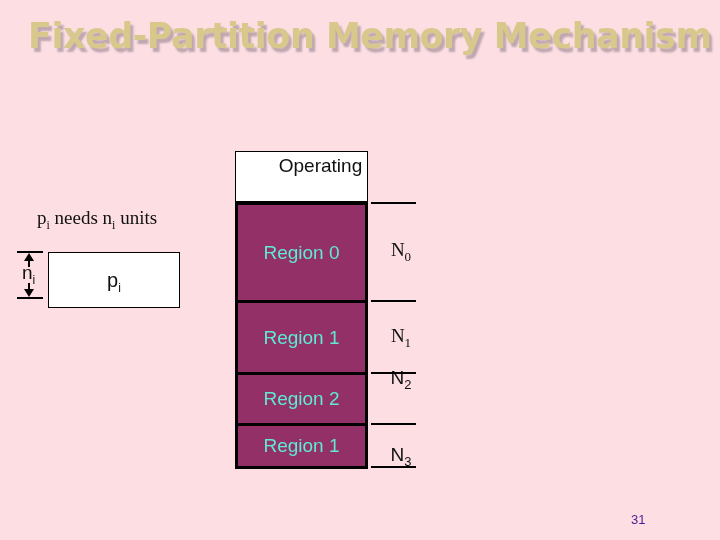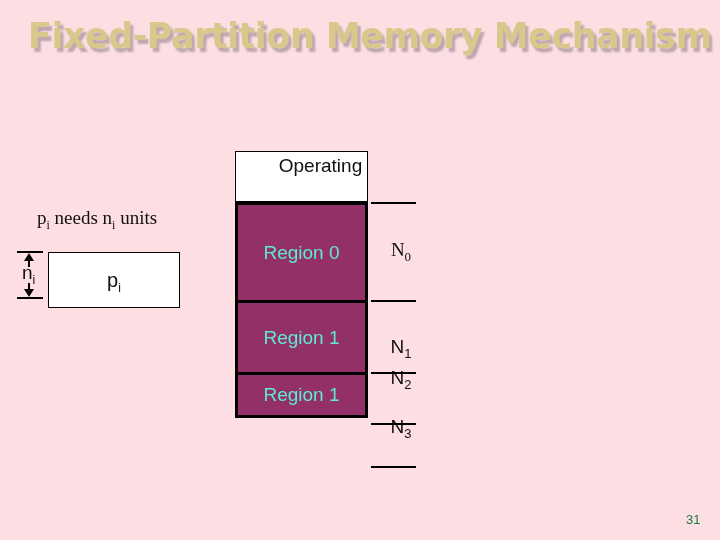--- a/index.html
+++ b/index.html
@@ -111,24 +111,24 @@
   }
   .region:first-child { border-top: none; }
 
   
   .size-tick { position: absolute; left: 371px; width: 45px; height: 2px; background: #000; }
   .size-label { position: absolute; left: 380px; width: 42px; text-align: center; font-size: 19px; }
   .size-label sub { font-size: 13px; }
 
   .page-number {
     position: absolute;
-    left: 686px;
+    left: 631px;
     top: 512px;
     font-size: 13px;
-    color: #15803d;
+    color: #4c1d95;
   }
 </style>
 </head>
 <body>
 
 <div class="slide">
 
   <div class="slide-title">Fixed-Partition Memory Mechanism</div>
 
   <div class="caption"><span>p</span><sub>i</sub><span> needs n</span><sub>i</sub><span> units</span></div>
@@ -145,27 +145,28 @@
       <span><span>p</span><sub>i</sub></span>
     </div>
 
   <div class="os-box">
     <div>Operating</div>
   </div>
 
   <div class="memory-column" id="memory-column">
       <div class="region" style="height: 95px;">Region 0</div>
       <div class="region" style="height: 69px;">Region 1</div>
+      <div class="region" style="height: 48px;">Region 2</div>
       <div class="region" style="height: 40px;">Region 1</div>
     </div>
 
   <div class="page-number">31</div>
 
 <div class="size-label" style="top: 239px; font-family: Liberation Serif, serif;"><span>N</span><sub>0</sub></div>
-    <div class="size-label" style="top: 336px;"><span>N</span><sub>1</sub></div>
+    <div class="size-label" style="top: 325px; font-family: Liberation Serif, serif;"><span>N</span><sub>1</sub></div>
     <div class="size-label" style="top: 367px;"><span>N</span><sub>2</sub></div>
-    <div class="size-label" style="top: 416px;"><span>N</span><sub>3</sub></div>
+    <div class="size-label" style="top: 444px;"><span>N</span><sub>3</sub></div>
     <div class="size-tick" style="top: 202px;"></div>
     <div class="size-tick" style="top: 300px;"></div>
     <div class="size-tick" style="top: 372px;"></div>
     <div class="size-tick" style="top: 423px;"></div>
     <div class="size-tick" style="top: 466px;"></div>
   </div>
 
 </body></html>

